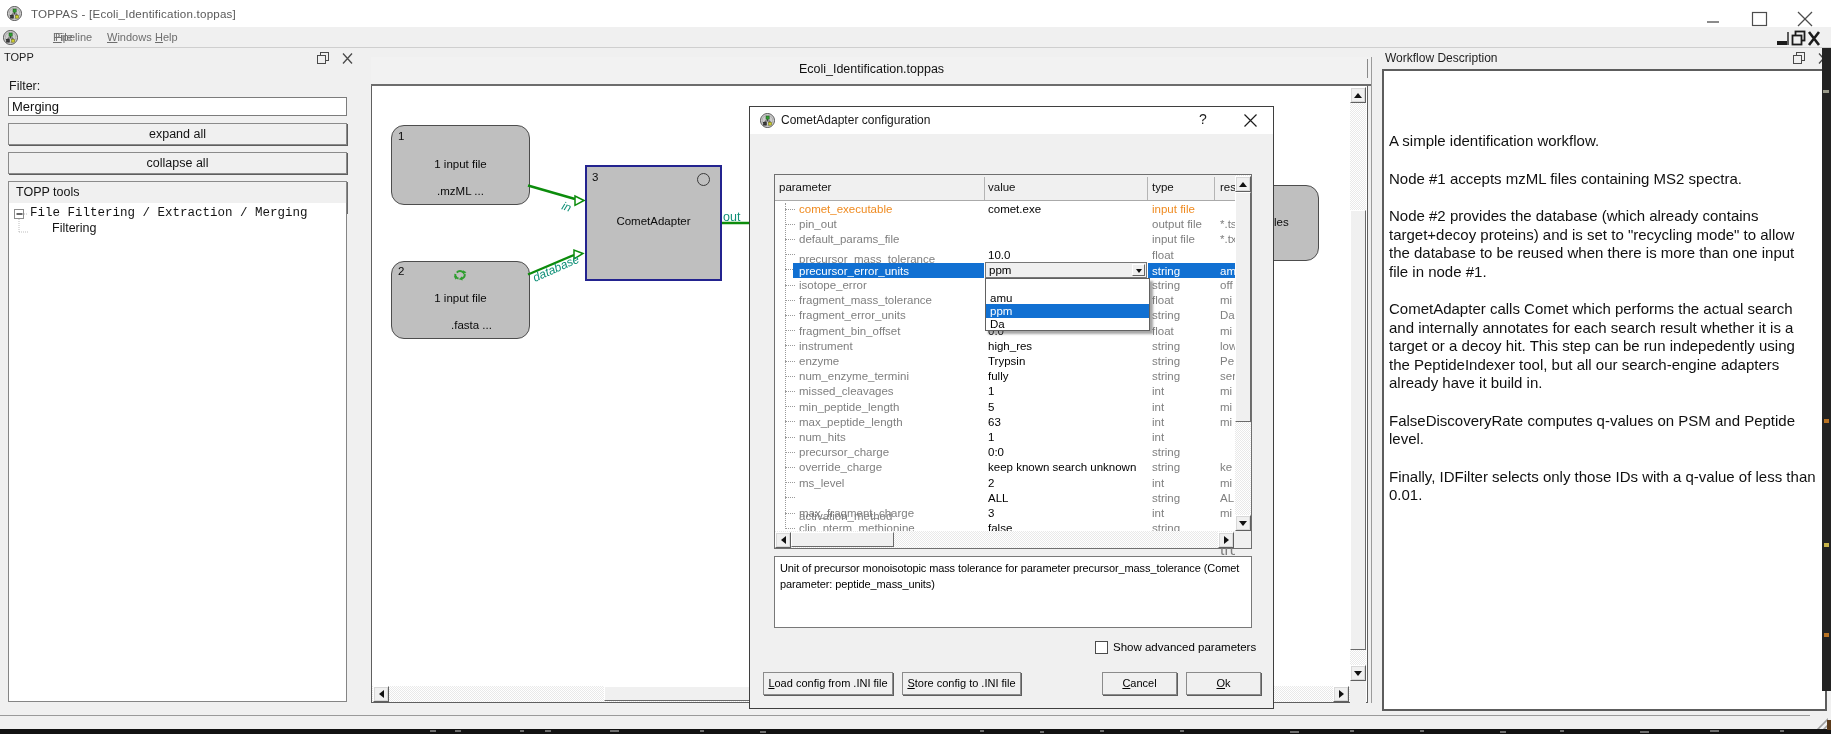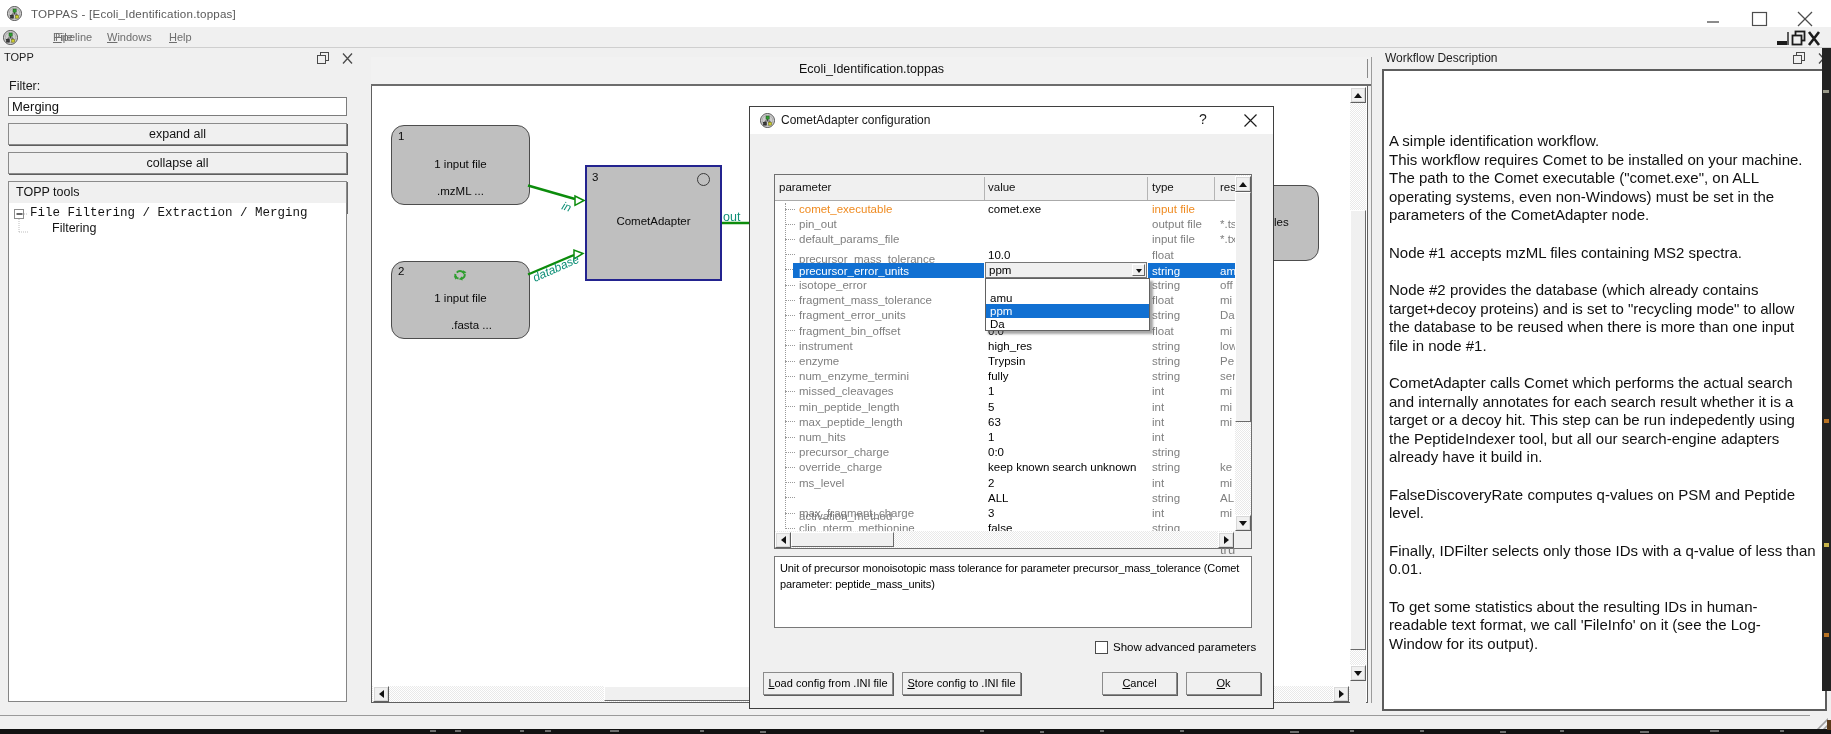--- a/index.html
+++ b/index.html
@@ -42,21 +42,21 @@
  <path d="M7.5 5.5 L7.5 8 M5 8 L10 8 M5 8 L5 9.8 M10 8 L10 9.8" stroke="#333" stroke-width="0.8" fill="none"></path>
  <rect x="6" y="3" width="3.2" height="3.2" fill="#2f9e2f" stroke="#1b4d1b" stroke-width="0.5"></rect>
  <rect x="3.6" y="9.3" width="2.8" height="2.8" fill="#3c3c3c" stroke="#111" stroke-width="0.5"></rect>
  <rect x="8.7" y="9.3" width="2.8" height="2.8" fill="#d2d232" stroke="#6b6b00" stroke-width="0.5"></rect>
 </svg>
     </div>
 <div class="abs" style="left:0;top:31px;width:1831px;height:16px;font-size:11px;color:#6e6e6e;">
   <span class="abs" style="left:9px;padding-left:46px;"><u>F</u>ile</span>
   <span class="abs" style="left:53px;"><u>P</u>ipeline</span>
   <span class="abs" style="left:107px;"><u>W</u>indows</span>
-  <span class="abs" style="left:169px;"><u>H</u>elp</span>
+  <span class="abs" style="left:155px;"><u>H</u>elp</span>
 </div>
 <svg class="abs" style="left:1776px;top:29px;" width="46" height="18" viewBox="0 0 46 18">
   <rect x="1" y="12" width="10" height="4" fill="#1c1c1c"></rect>
       <line x1="12" y1="3" x2="12" y2="16" stroke="#1c1c1c" stroke-width="1.4"></line>
   <rect x="19.5" y="2.5" width="9" height="9" fill="none" stroke="#1c1c1c" stroke-width="1.8"></rect>
   <rect x="16.5" y="6.5" width="9" height="9" fill="#f0f0f0" stroke="#1c1c1c" stroke-width="1.8"></rect>
   <path d="M33 3 L43 16 M43 3 L33 16" stroke="#1c1c1c" stroke-width="2.6"></path>
 </svg>
 
 <div class="abs" style="left:4px;top:51px;font-size:11px;color:#1d1d1d;">TOPP</div>
@@ -274,21 +274,21 @@
 <div class="abs" style="left:1220px;top:490.8px;width:15px;overflow:hidden;white-space:nowrap;font-size:11.5px;line-height:14px;color:#7f7f7f;">AL</div>
 <div class="abs" style="left:785px;top:512.5px;width:10px;border-top:1px dotted #9a9a9a;"></div>
 <div class="abs" style="left:799px;top:506.0px;font-size:11.5px;line-height:14px;color:#7f7f7f;">max_fragment_charge</div>
 <div class="abs" style="left:988px;top:506.0px;font-size:11.5px;line-height:14px;color:#000;">3</div>
 <div class="abs" style="left:1152px;top:506.0px;font-size:11.5px;line-height:14px;color:#7f7f7f;">int</div>
 <div class="abs" style="left:1220px;top:506.0px;width:15px;overflow:hidden;white-space:nowrap;font-size:11.5px;line-height:14px;color:#7f7f7f;">mi</div>
 <div class="abs" style="left:785px;top:527.7px;width:10px;border-top:1px dotted #9a9a9a;"></div>
 <div class="abs" style="left:799px;top:521.2px;font-size:11.5px;line-height:14px;color:#7f7f7f;">clip_nterm_methionine</div>
 <div class="abs" style="left:988px;top:521.2px;font-size:11.5px;line-height:14px;color:#000;">false</div>
 <div class="abs" style="left:1152px;top:521.2px;font-size:11.5px;line-height:14px;color:#7f7f7f;">string</div>
-<div class="abs" style="left:1220px;top:543px;width:15px;overflow:hidden;white-space:nowrap;font-size:13px;line-height:14px;color:#7f7f7f;text-align:center;">tru</div>
+<div class="abs" style="left:1220px;top:543px;width:15px;overflow:hidden;white-space:nowrap;font-size:16px;line-height:14px;color:#7f7f7f;text-align:center;">tru</div>
 
 <div class="abs" style="left:793px;top:263px;width:191px;height:15px;background:#1170d2;"></div>
 <div class="abs" style="left:1148px;top:263px;width:87px;height:15px;background:#1170d2;"></div>
 <div class="abs" style="left:799px;top:264px;font-size:11.5px;line-height:14px;color:#fff;">precursor_error_units</div>
 <div class="abs" style="left:1152px;top:264px;font-size:11.5px;line-height:14px;color:#fff;">string</div>
 <div class="abs" style="left:1220px;top:264px;width:15px;overflow:hidden;font-size:11.5px;line-height:14px;color:#fff;">amu,ppm</div>
 
 <div class="abs" style="left:985px;top:262px;width:162px;height:16px;background:#f0f0f0;border:1px solid #777;"></div>
 <div class="abs" style="left:989px;top:263px;font-size:11.5px;line-height:14px;color:#000;">ppm</div>
 <div class="abs" style="left:1132px;top:264px;width:13px;height:12px;background:#f0f0f0;border:1px solid;border-color:#fff #666 #666 #fff;"></div>
@@ -341,28 +341,26 @@
 <div class="abs btn3d" style="left:1186px;top:672px;width:75px;height:23px;font-size:11px;color:#000;text-align:center;line-height:21px;"><u>O</u>k</div>
 
 <div class="abs" style="left:1385px;top:51px;font-size:12px;color:#1d1d1d;">Workflow Description</div>
 <svg class="abs" style="left:1793px;top:52px;" width="36" height="13" viewBox="0 0 36 13">
   <rect x="3.5" y="0.5" width="8" height="8" fill="none" stroke="#4a4a4a" stroke-width="1"></rect>
   <rect x="0.5" y="3.5" width="8" height="8" fill="#f0f0f0" stroke="#4a4a4a" stroke-width="1"></rect>
   <path d="M26 1.5 L35 11.5 M35 1.5 L26 11.5" stroke="#4a4a4a" stroke-width="1.3"></path>
 </svg>
 <div class="abs" style="left:1382px;top:69px;width:445px;height:642px;background:#fff;border:2px solid #5d5d5d;"></div>
 <div class="abs" id="wftext" style="left:1389px;top:132px;width:438px;font-size:15px;line-height:18.5px;color:#101010;">
-<div style="">A simple identification workflow.</div>
-<div style="margin-bottom:19px;">This workflow requires Comet to be installed on your machine.<br>The path to the Comet executable ("comet.exe", on ALL<br>operating systems, even non-Windows) must be set in the<br>parameters of the CometAdapter node.</div>
+<div style="margin-bottom:19px;">A simple identification workflow.</div>
 <div style="margin-bottom:19px;">Node #1 accepts mzML files containing MS2 spectra.</div>
 <div style="margin-bottom:19px;">Node #2 provides the database (which already contains<br>target+decoy proteins) and is set to "recycling mode" to allow<br>the database to be reused when there is more than one input<br>file in node #1.</div>
 <div style="margin-bottom:19px;">CometAdapter calls Comet which performs the actual search<br>and internally annotates for each search result whether it is a<br>target or a decoy hit. This step can be run indepedently using<br>the PeptideIndexer tool, but all our search-engine adapters<br>already have it build in.</div>
 <div style="margin-bottom:19px;">FalseDiscoveryRate computes q-values on PSM and Peptide<br>level.</div>
 <div style="margin-bottom:19px;">Finally, IDFilter selects only those IDs with a q-value of less than<br>0.01.</div>
-<div>To get some statistics about the resulting IDs in human-<br>readable text format, we call 'FileInfo' on it (see the Log-<br>Window for its output).</div>
 </div>
 
 <div class="abs" style="left:0;top:715px;width:1810px;height:1px;background:#9a9a9a;"></div>
 <div class="abs" style="left:0;top:716px;width:1810px;height:13px;background:#f0f0f0;"></div>
 <svg class="abs" style="left:1812px;top:716px;" width="19" height="18" viewBox="0 0 19 18">
   <line x1="1" y1="18" x2="19" y2="0" stroke="#9f9f9f" stroke-width="1.6"></line>
   <line x1="7" y1="18" x2="19" y2="6" stroke="#9f9f9f" stroke-width="1.6"></line>
   <line x1="13" y1="18" x2="19" y2="12" stroke="#9f9f9f" stroke-width="1.6"></line>
 </svg>
 <div class="abs" style="left:0;top:729px;width:1831px;height:5px;background:#121212;"></div>

